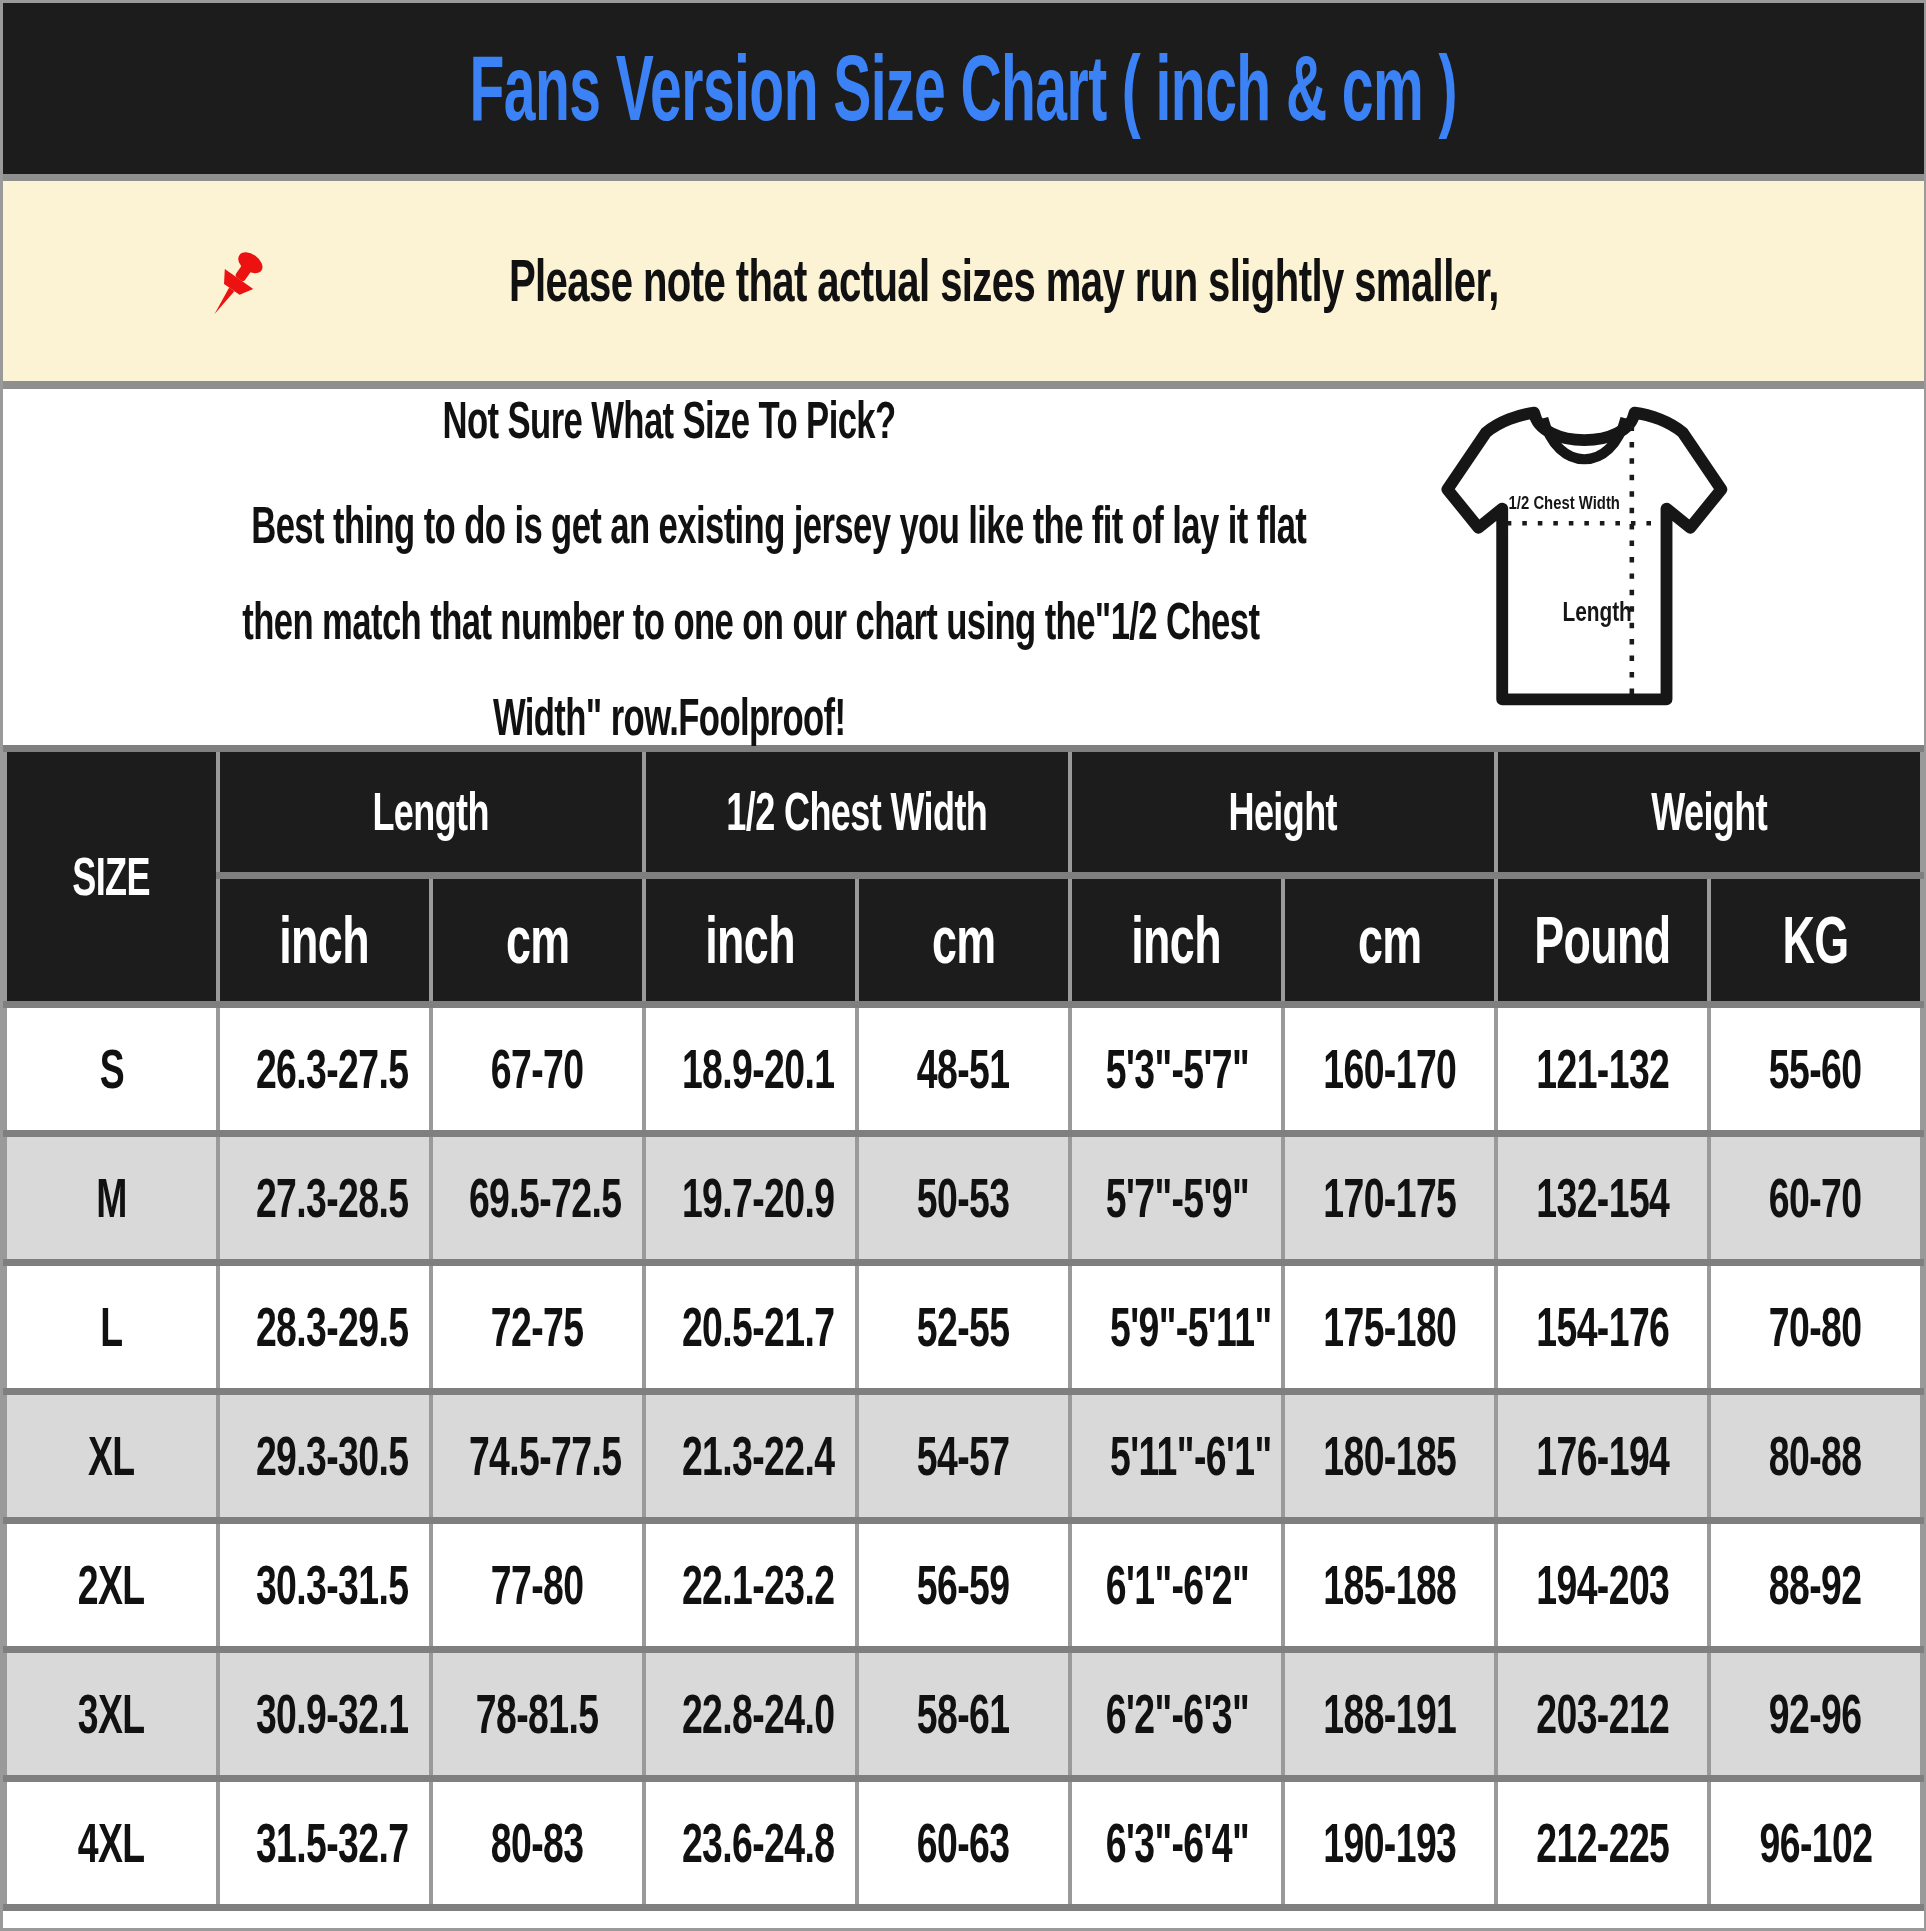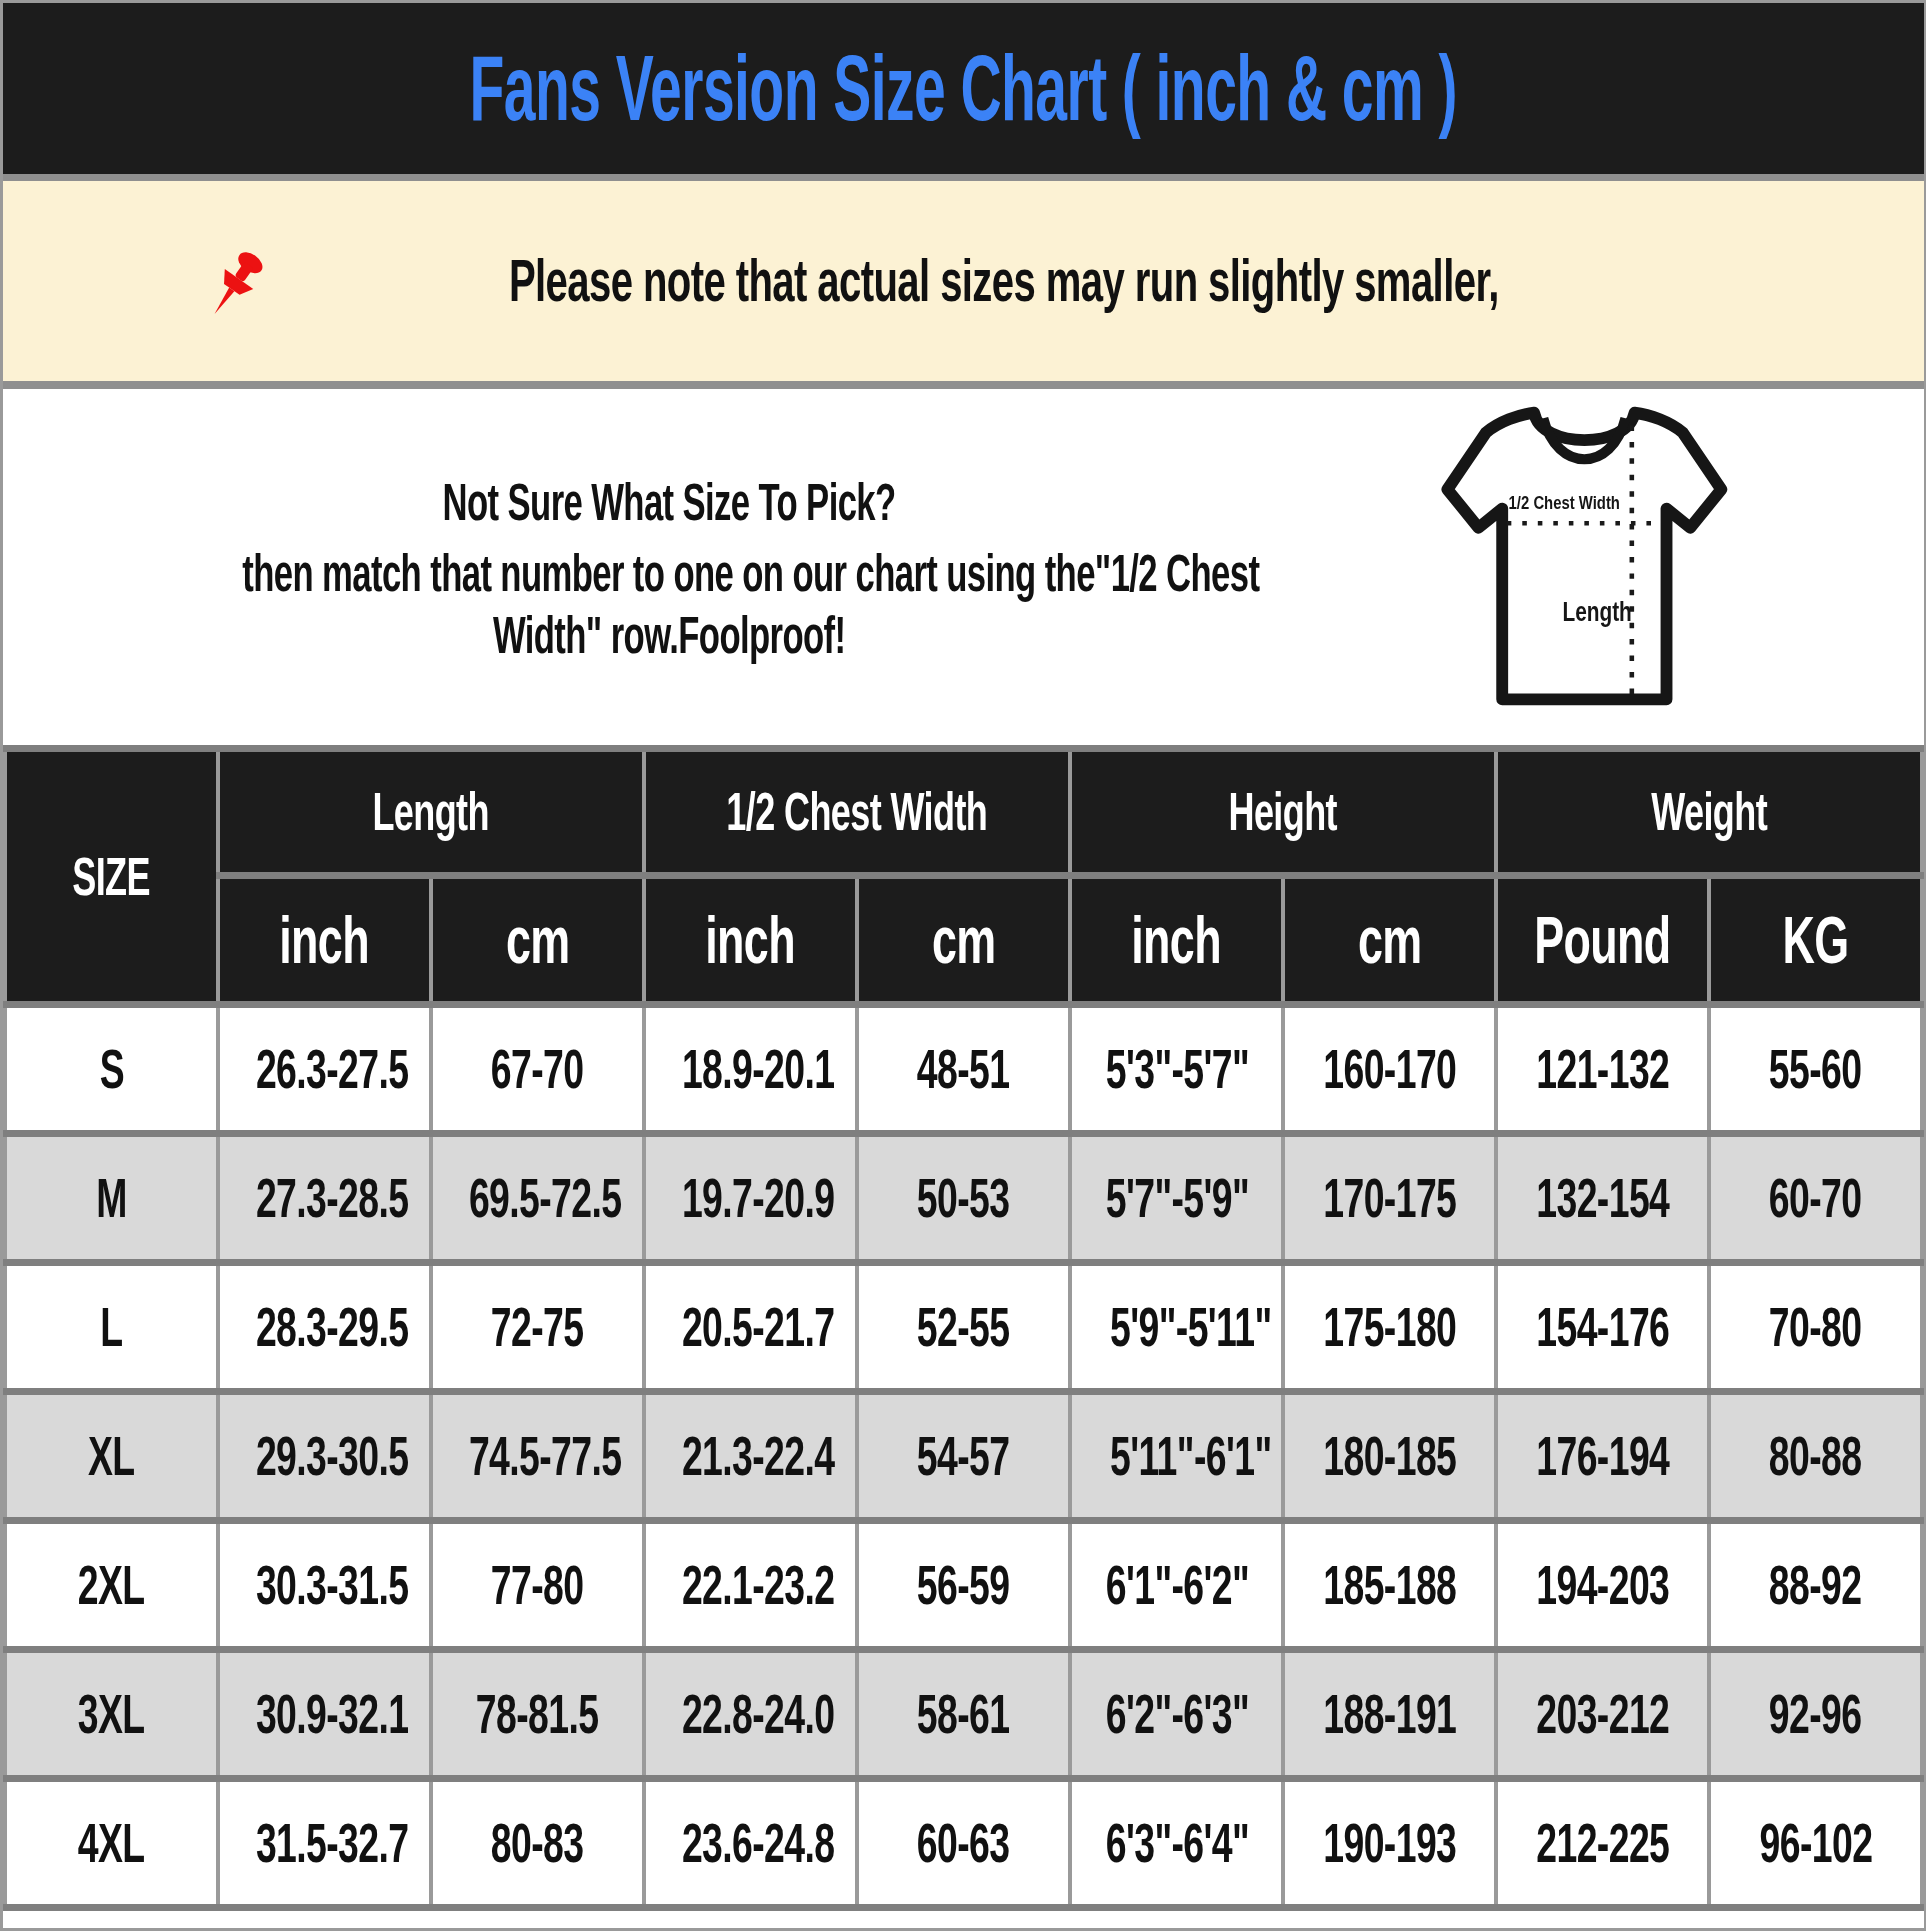--- a/index.html
+++ b/index.html
@@ -19,21 +19,21 @@
   
   .notice { height:200px; background:#fcf2d4; display:flex; flex-direction:column; align-items:center; justify-content:center; gap:16.5px; }
   .notice-line { font-size:59px; display:flex; align-items:center; }
   .notice-line2 { font-size:61px; }
   .pin-svg { width:79px; height:107px; margin-right:1.8px; margin-top:9.2px; }
   .hl-red { color:#f01414; margin:0 14.7px; }
   .arrow-svg { width:37px; height:61px; margin-left:18.4px; }
 
   
   .guide { height:356px; background:#ffffff; display:flex; }
-  .guide-text { width:1332px; display:flex; flex-direction:column; justify-content:center; text-align:center; font-size:51px; line-height:62px; padding-top:5.5px; box-sizing:border-box; }
+  .guide-text { width:1332px; display:flex; flex-direction:column; justify-content:center; text-align:center; font-size:51px; line-height:62px; padding-top:5.5px; box-sizing:border-box;gap:34px; }
   .guide-heading { margin-bottom:9.2px; }
   .guide-diagram { flex:1; display:flex; align-items:center; justify-content:center; }
   .tee-svg { width:422px; height:356px; }
   .tee-label { font-family:"Liberation Sans", sans-serif; font-weight:bold; fill:#161616; }
 
   
   table.size-table { width:100%; border-collapse:collapse; table-layout:fixed; }
   .size-table col { width:11.11%; }
   .size-table th, .size-table td { border-left:4.6px solid #9a9a9a; border-right:4.6px solid #9a9a9a; text-align:center; vertical-align:middle; padding:0; }
   .size-table tr { border-top:7.3px solid #7f7f7f; border-bottom:7.3px solid #7f7f7f; }
@@ -69,20 +69,21 @@
       </svg>
       <span class="cond">Please note that actual sizes may run slightly smaller,</span>
     </div>
   </div>
 
   <div class="divider"></div>
 
   <div class="guide">
     <div class="guide-text">
       <div class="guide-heading"><span class="cond">Not Sure What Size To Pick?</span></div>
+      <div><span class="cond">Best thing to do is get an existing jersey you like the fit of lay it flat</span></div>
       <div><span class="cond">then match that number to one on our chart using the"1/2 Chest</span></div>
       <div><span class="cond">Width" row.Foolproof!</span></div>
     </div>
     <div class="guide-diagram">
       <svg class="tee-svg" viewBox="0 0 460 390" aria-hidden="false">
         <path d="M125,26 C108,28 86,36 72,48 L30,110 L64,152 L90,131 L90,340 L270,340 L270,131 L296,152 L330,110 L288,48 C274,36 252,28 235,26 C228,66 132,66 125,26 Z" fill="#ffffff" stroke="#161616" stroke-width="13" stroke-linejoin="round"></path>
         <path d="M135,32 C150,92 210,92 225,32" fill="none" stroke="#161616" stroke-width="11"></path>
         <line x1="232" y1="40" x2="232" y2="334" stroke="#1a1a1a" stroke-width="5" stroke-dasharray="6 12"></line>
         <line x1="95" y1="147" x2="263" y2="147" stroke="#1a1a1a" stroke-width="5" stroke-dasharray="5 12"></line>
         <text class="tee-label" x="158" y="131" font-size="21" text-anchor="middle" textLength="122" lengthAdjust="spacingAndGlyphs">1/2 Chest Width</text>

